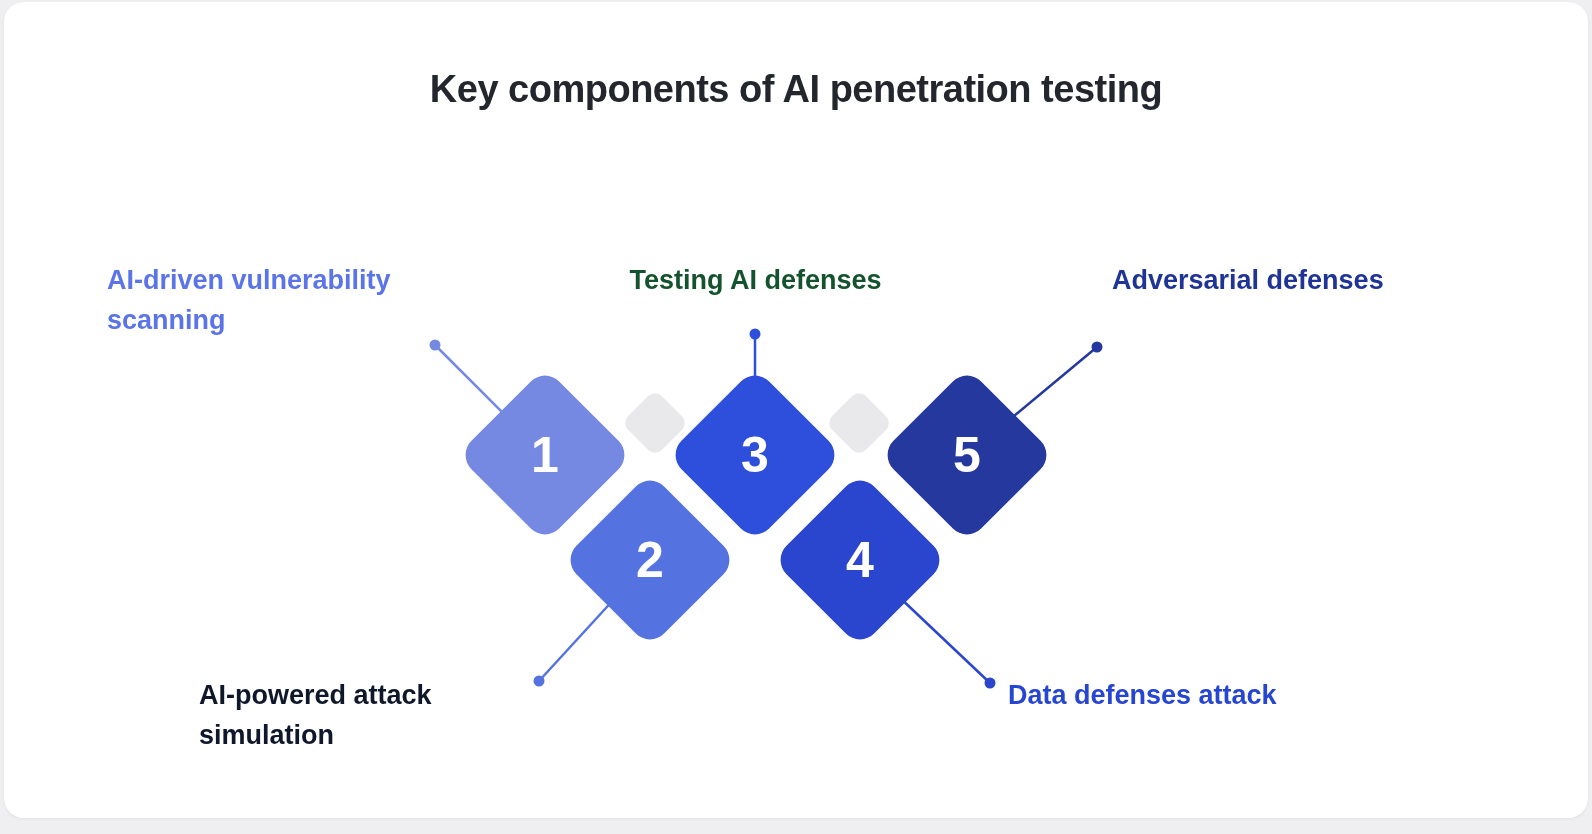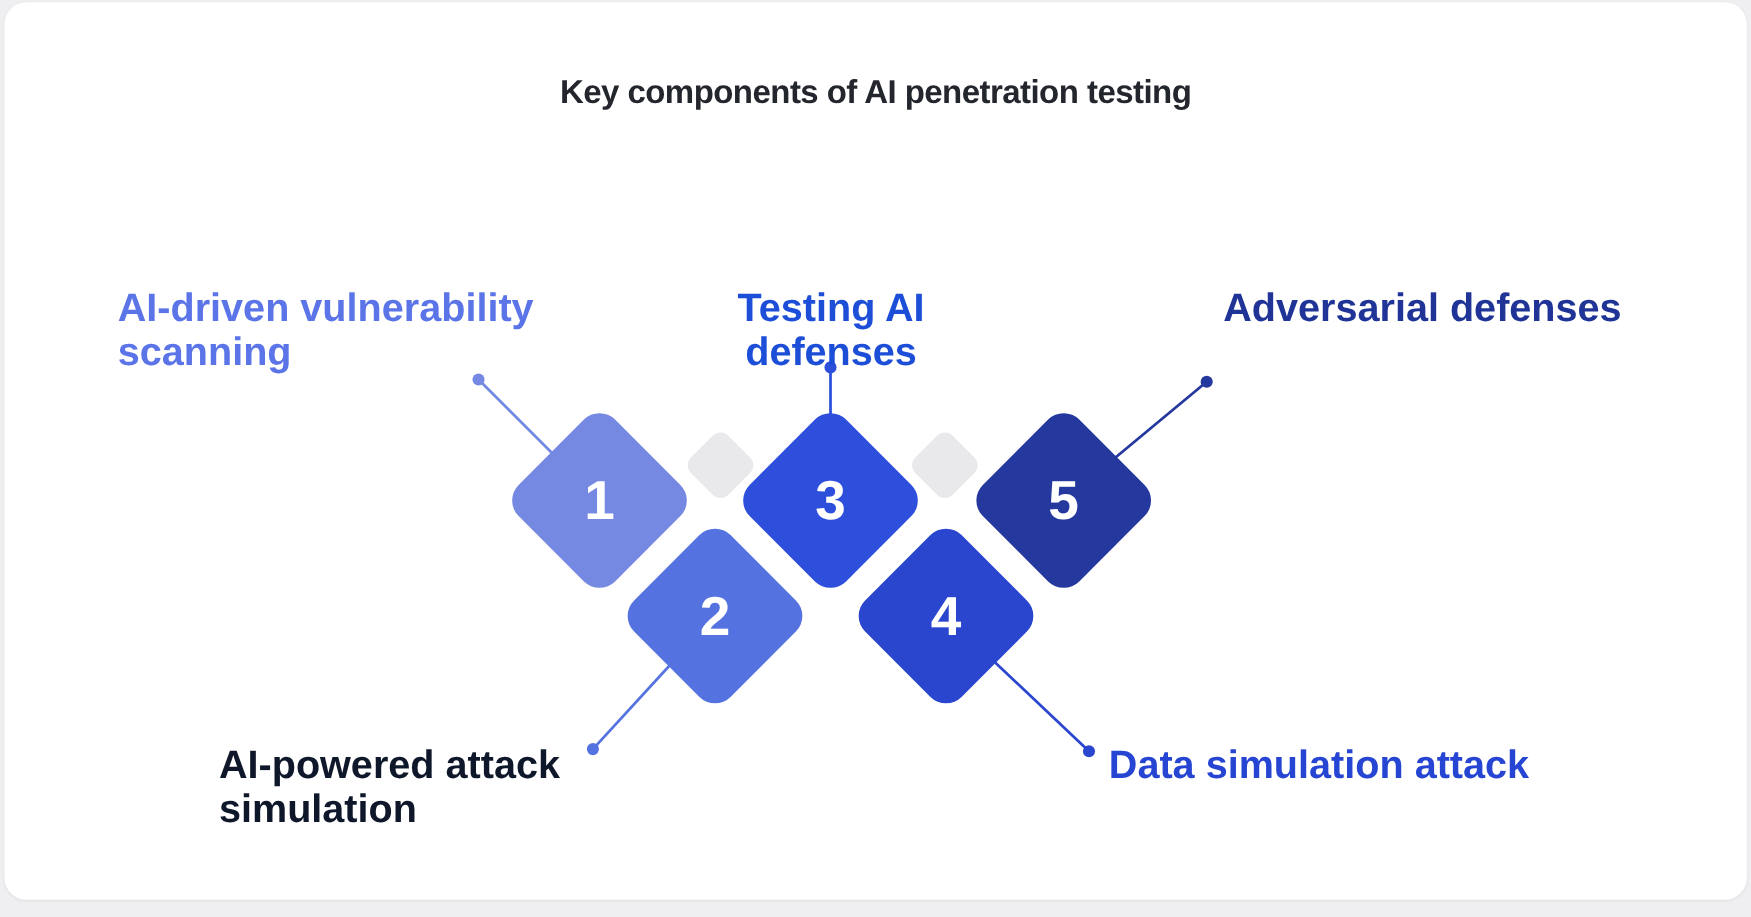--- a/index.html
+++ b/index.html
@@ -8,21 +8,21 @@
     background:#EFEFF1;
     font-family:"Liberation Sans",sans-serif;
   }
   .card{
     position:absolute;left:4px;top:2px;width:1584px;height:816px;
     background:#FFFFFF;border-radius:20px;
     box-shadow:0 1px 3px rgba(0,0,0,0.06);
   }
   .page-title{
     position:absolute;left:0;top:68px;width:100%;
-    text-align:center;font-size:30px;font-weight:700;
+    text-align:center;font-size:38px;font-weight:700;
     letter-spacing:-0.5px;color:#24262D;
   }
   .connector-layer{position:absolute;left:0;top:0;z-index:1;}
   .diamond{
     position:absolute;width:124px;height:124px;border-radius:20px;
     transform:rotate(45deg);display:flex;align-items:center;justify-content:center;
     z-index:3;
   }
   .diamond .num{
     transform:rotate(-45deg);color:#FFFFFF;font-size:50px;font-weight:700;
@@ -33,26 +33,26 @@
     transform:rotate(45deg);background:#E9E9EB;z-index:2;
   }
   .d1{left:483px;top:393px;background:#7589E2;}
   .d2{left:588px;top:498px;background:#5573E0;}
   .d3{left:693px;top:393px;background:#2E4FDC;}
   .d4{left:798px;top:498px;background:#2A46CE;}
   .d5{left:905px;top:393px;background:#24389E;}
   .g1{left:631px;top:399px;}
   .g2{left:835px;top:399px;}
   .node-label{
-    position:absolute;font-size:36px;font-weight:700;line-height:40px;
+    position:absolute;font-size:27px;font-weight:700;line-height:40px;
     white-space:pre-line;z-index:4;
   }
   .lbl1{left:107px;top:260px;color:#5B74E8;}
   .lbl2{left:199px;top:675px;color:#0f172a;}
-  .lbl3{left:615px;top:260px;width:281px;text-align:center;color:#1d4ed8;}
+  .lbl3{left:615px;top:260px;width:281px;text-align:center;color:#14532d;}
   .lbl4{left:1008px;top:675px;color:#2545D2;}
   .lbl5{left:1112px;top:260px;color:#1F3496;}
 </style>
 </head>
 <body>
 
 <div class="card"></div>
 
 <div class="page-title">Key components of AI penetration testing</div>
 
@@ -86,14 +86,14 @@
 </div>
 <div class="diamond d5">
   <span class="num">5</span>
 </div>
 
 <div class="node-label lbl1">AI-driven vulnerability
 scanning</div>
 <div class="node-label lbl2">AI-powered attack
 simulation</div>
 <div class="node-label lbl3">Testing AI defenses</div>
-<div class="node-label lbl4">Data simulation attack</div>
+<div class="node-label lbl4">Data defenses attack</div>
 <div class="node-label lbl5">Adversarial defenses</div>
 
 </body></html>

